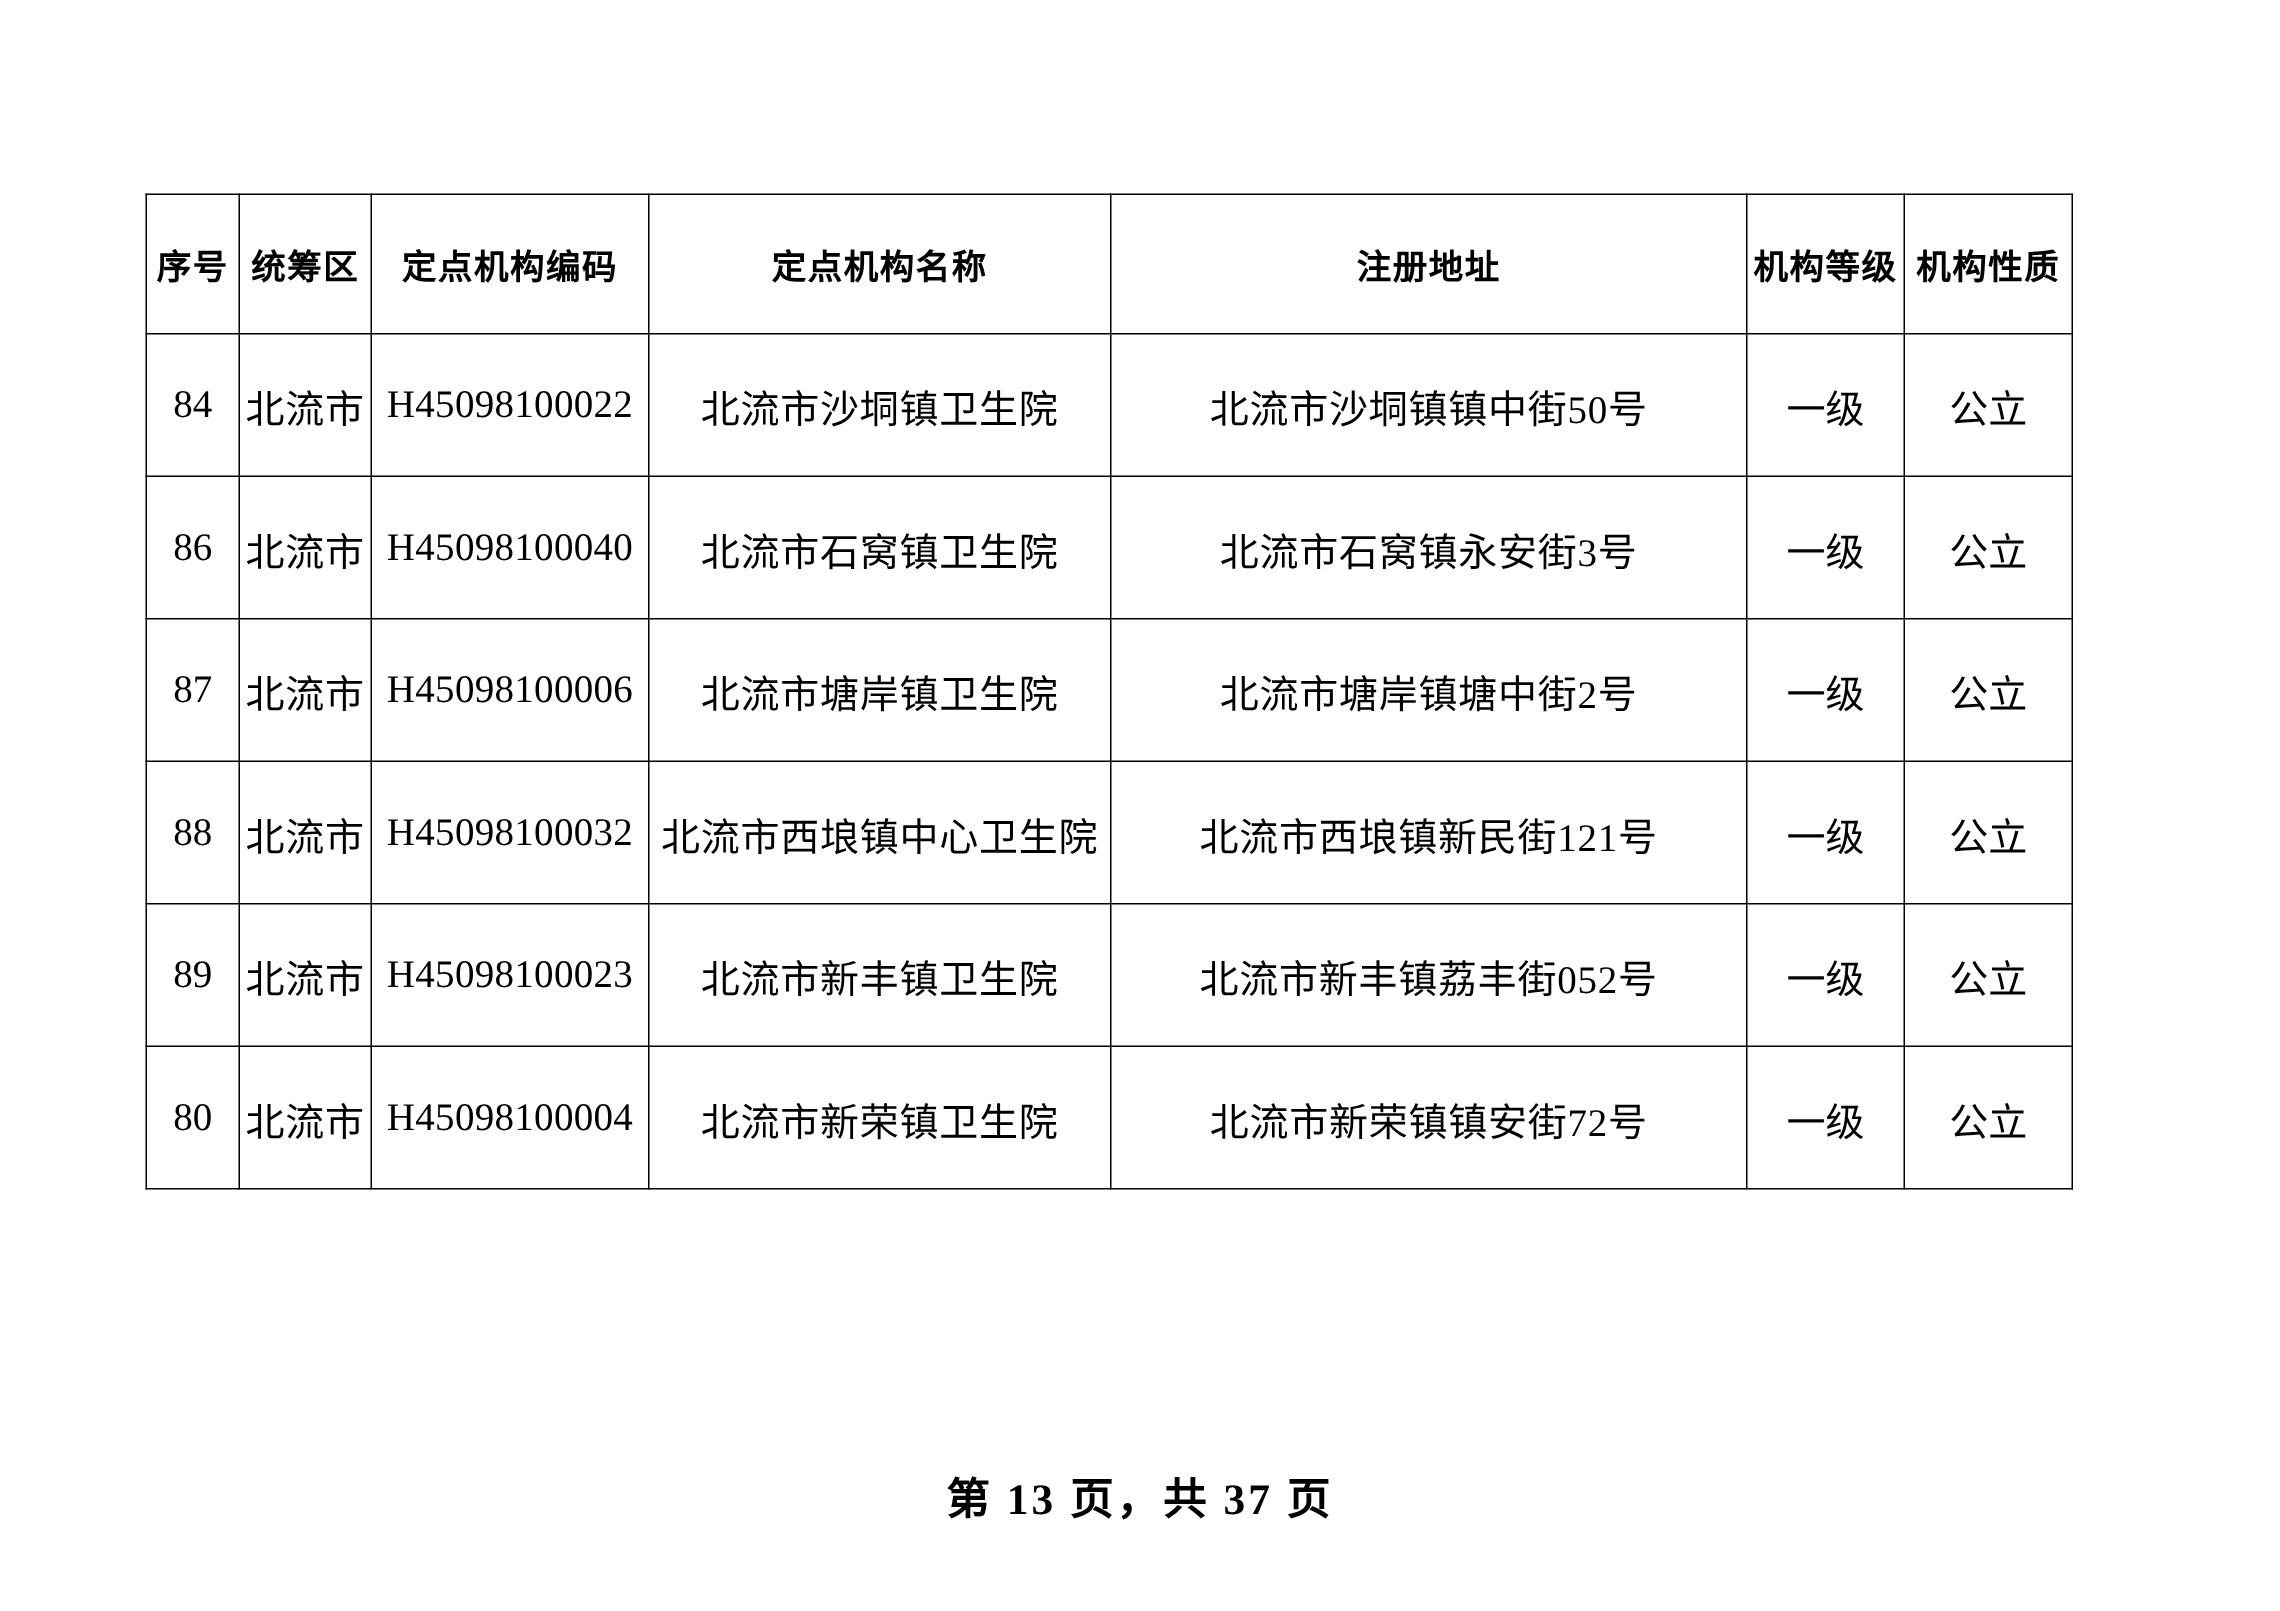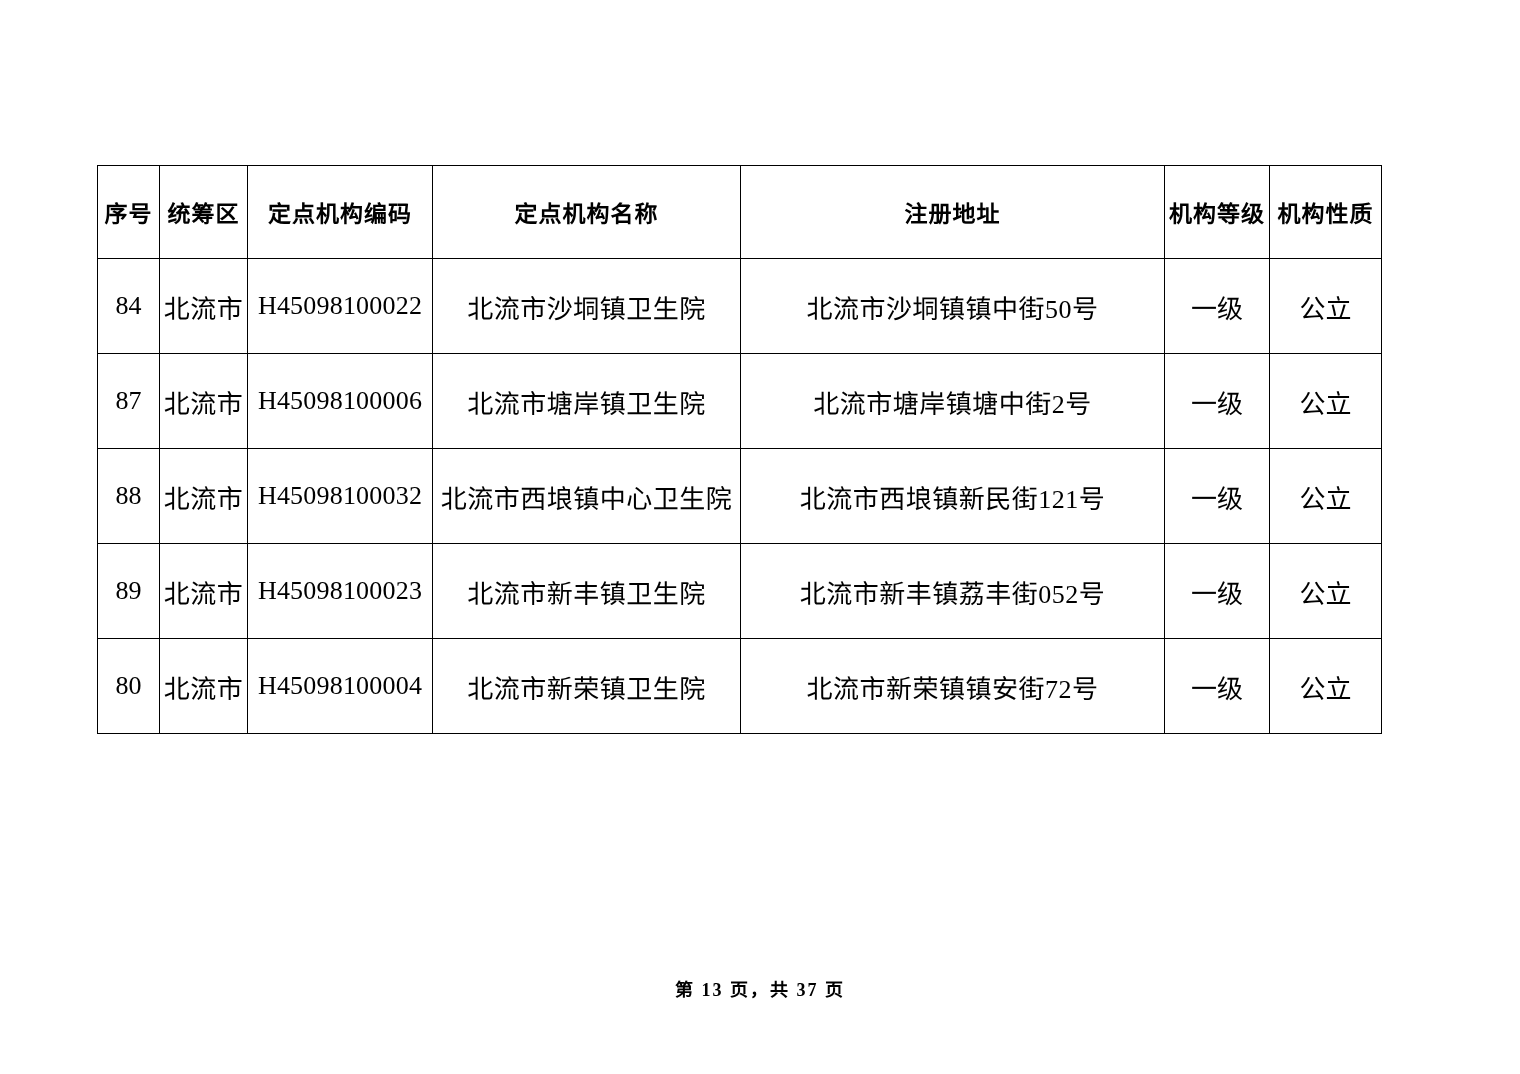--- a/index.html
+++ b/index.html
@@ -23,21 +23,20 @@
     height: 1074px;
     background: #ffffff;
   }
   .doc-table {
     position: absolute;
     left: 97px;
     top: 129px;
     width: 1284px;
     border-collapse: collapse;
     table-layout: fixed;
-    margin-top: 36px;
   }
   .doc-table td, .doc-table th {
     border: 1.4px solid #000000;
     text-align: center;
     vertical-align: middle;
     font-weight: normal;
     padding: 0;
   }
   .doc-table thead th {
     height: 92px;
@@ -65,21 +64,21 @@
   .cell-addr { font-size: 21px; letter-spacing: 0.5px; }
   .cell-level { font-size: 21px; }
   .cell-type { font-size: 21px; }
 
   .footer {
     position: absolute;
     left: 0;
     top: 975px;
     width: 1520px;
     text-align: center;
-    font-size: 18px;
+    font-size: 29px;
     font-weight: bold;
     letter-spacing: 2px;
     font-family: "Liberation Serif", "DejaVu Serif", serif;
   }
 </style>
 </head>
 <body>
 
 <div class="page">
 
@@ -104,20 +103,29 @@
         <th>机构性质</th>
       </tr>
     </thead>
     <tbody>
       <tr>
         <td class="cell-seq">84</td>
         <td class="cell-area">北流市</td>
         <td class="cell-code">H45098100022</td>
         <td class="cell-name">北流市沙垌镇卫生院</td>
         <td class="cell-addr">北流市沙垌镇镇中街50号</td>
+        <td class="cell-level">一级</td>
+        <td class="cell-type">公立</td>
+      </tr>
+      <tr>
+        <td class="cell-seq">86</td>
+        <td class="cell-area">北流市</td>
+        <td class="cell-code">H45098100040</td>
+        <td class="cell-name">北流市石窝镇卫生院</td>
+        <td class="cell-addr">北流市石窝镇永安街3号</td>
         <td class="cell-level">一级</td>
         <td class="cell-type">公立</td>
       </tr>
       <tr>
         <td class="cell-seq">87</td>
         <td class="cell-area">北流市</td>
         <td class="cell-code">H45098100006</td>
         <td class="cell-name">北流市塘岸镇卫生院</td>
         <td class="cell-addr">北流市塘岸镇塘中街2号</td>
         <td class="cell-level">一级</td>

